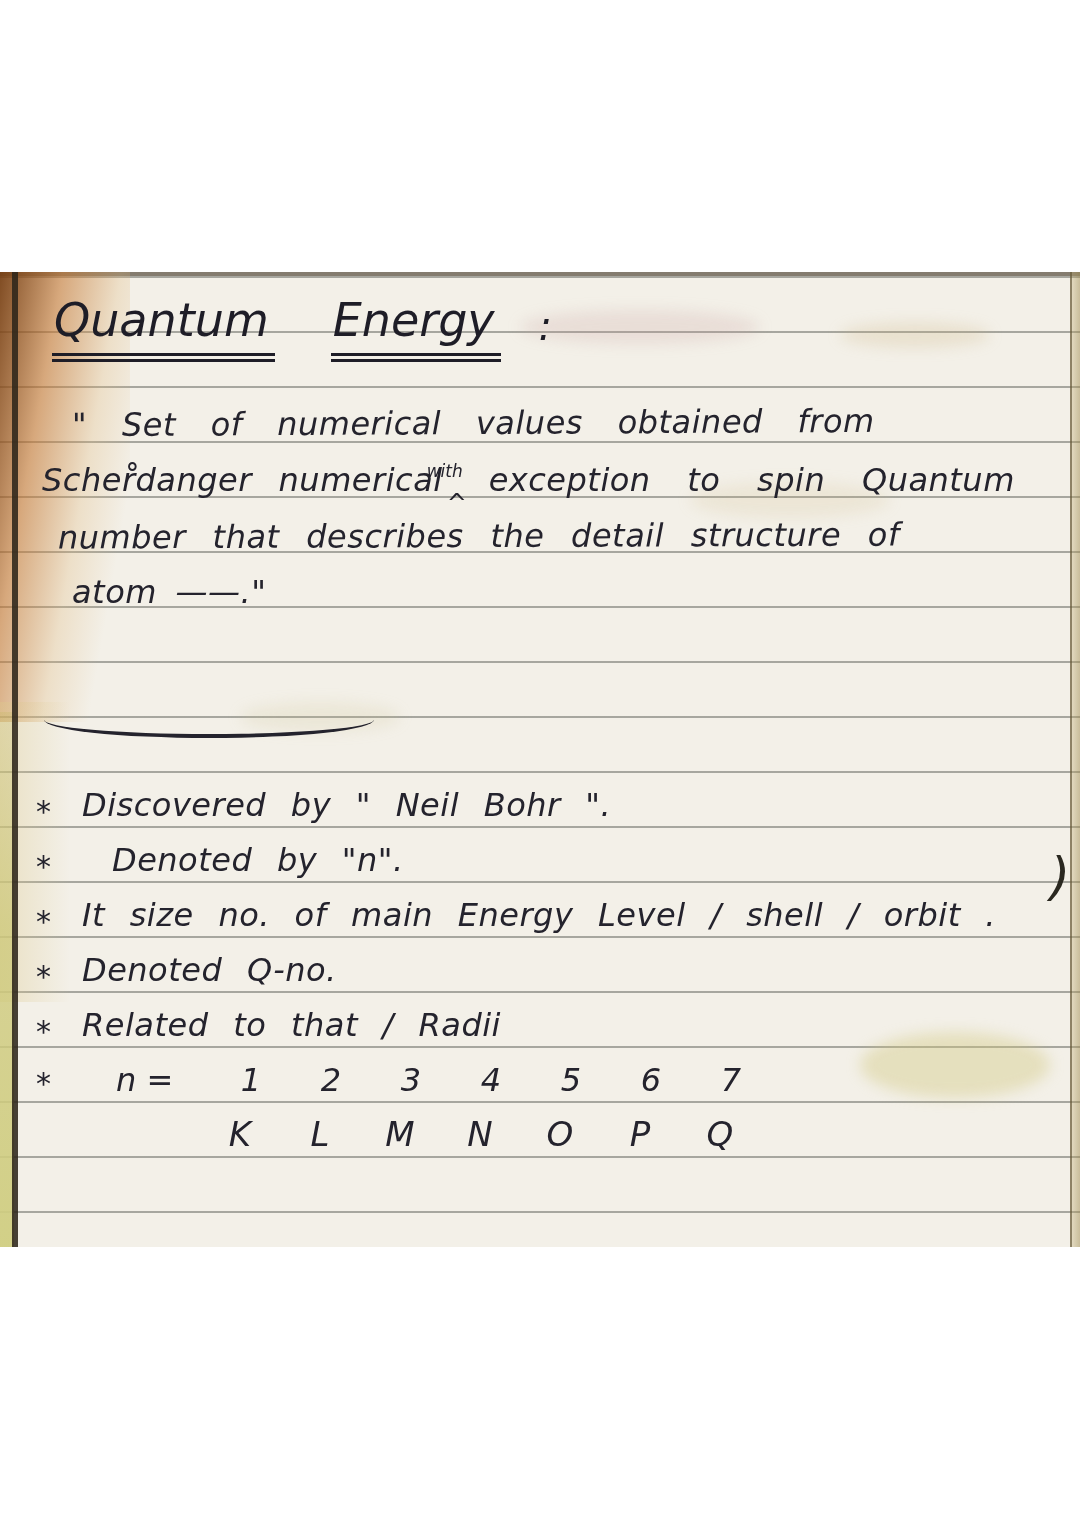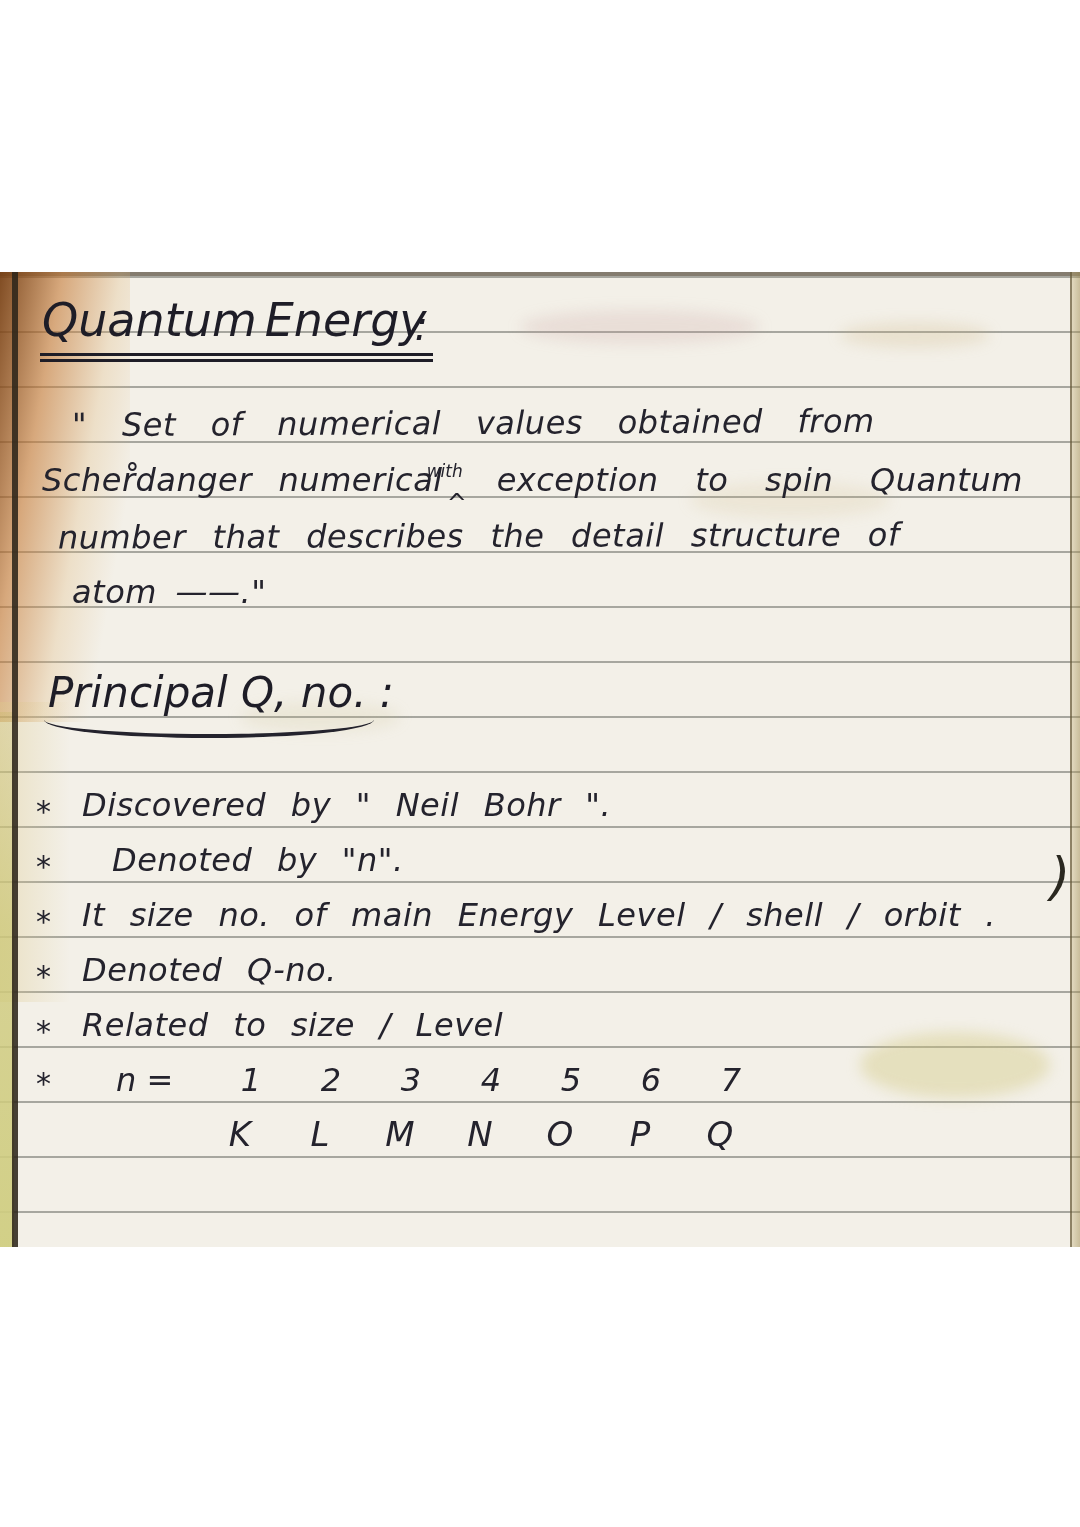--- a/index.html
+++ b/index.html
@@ -69,31 +69,31 @@
   .hand {
     position: absolute;
     font-style: italic;
     color: #24232d;
     font-size: 32px; line-height: 36px;
     letter-spacing: 0.5px;
     white-space: nowrap;
     margin: 0;
   }
   .title-row {
-    position: absolute; left: 40px; top: 20px;
-    display: flex; align-items: flex-end; 
+    position: absolute; left: 52px; top: 20px;
+    display: flex; align-items: flex-end; gap: 56px;
     font-style: italic; color: #1e1d27;
     font-size: 46px; line-height: 56px; white-space: nowrap;
   }
   .uword { border-bottom: 9px double #1e1d27; padding: 0 6px 5px 2px; }
   .t-colon { font-size: 40px; margin-left: -18px; padding-bottom: 8px; }
 
   .line1 { left: 72px;  top: 133px; word-spacing: 24px; transform: rotate(-0.3deg); }
   .line2 { left: 42px;  top: 190px; word-spacing: 16px; }
-  .line2 .part2 { word-spacing: 26px; margin-left: 24px; }
+  .line2 .part2 { word-spacing: 26px; margin-left: 16px; }
   .line3 { left: 58px;  top: 246px; word-spacing: 16px; transform: rotate(-0.2deg); }
   .line4 { left: 72px;  top: 302px; word-spacing: 8px; }
 
   .insert { display: inline-block; position: relative; width: 30px; }
   .iword  { position: absolute; left: -16px; top: -30px; font-size: 17px; line-height: 21px; word-spacing: 0; letter-spacing: 0; }
   .icaret { position: absolute; left: 4px;  top: 0px;  font-size: 24px; line-height: 24px; }
 
   .heading {
     position: absolute; left: 48px; top: 398px;
     font-style: italic; color: #1e1d27;
@@ -176,21 +176,20 @@
       <span class="t-colon">:</span>
     </div>
 
     <p class="hand line1">" Set of numerical values obtained from</p>
 
     <p class="hand line2"><span>Scher̊danger numerical</span><span class="insert"><span class="iword">with</span><span class="icaret">^</span></span><span class="part2">exception to spin Quantum</span></p>
 
     <p class="hand line3">number that describes the detail structure of</p>
     <p class="hand line4">atom ——."</p>
 
-    <div class="heading">Principal Q, no. :</div>
     <div class="heading-underline"></div>
 
     <ul class="bullets">
       <li>
         <span class="star">*</span>
         <span class="btext">Discovered by " Neil Bohr ".</span>
       </li>
       <li>
         <span class="star">*</span>
         <span class="btext">Denoted by "n".</span>
@@ -198,21 +197,21 @@
       <li>
         <span class="star">*</span>
         <span class="btext">It size no. of main Energy Level / shell / orbit .</span>
       </li>
       <li>
         <span class="star">*</span>
         <span class="btext">Denoted Q-no.</span>
       </li>
       <li>
         <span class="star">*</span>
-        <span class="btext">Related to size / Level</span>
+        <span class="btext">Related to that / Radii</span>
       </li>
     </ul>
 
     <div class="nrow">
       <span class="star">*</span>
       <span class="nlabel">n =</span>
       <span class="ncols">
         <span class="ncol">1</span>
         <span class="ncol">2</span>
         <span class="ncol">3</span>

